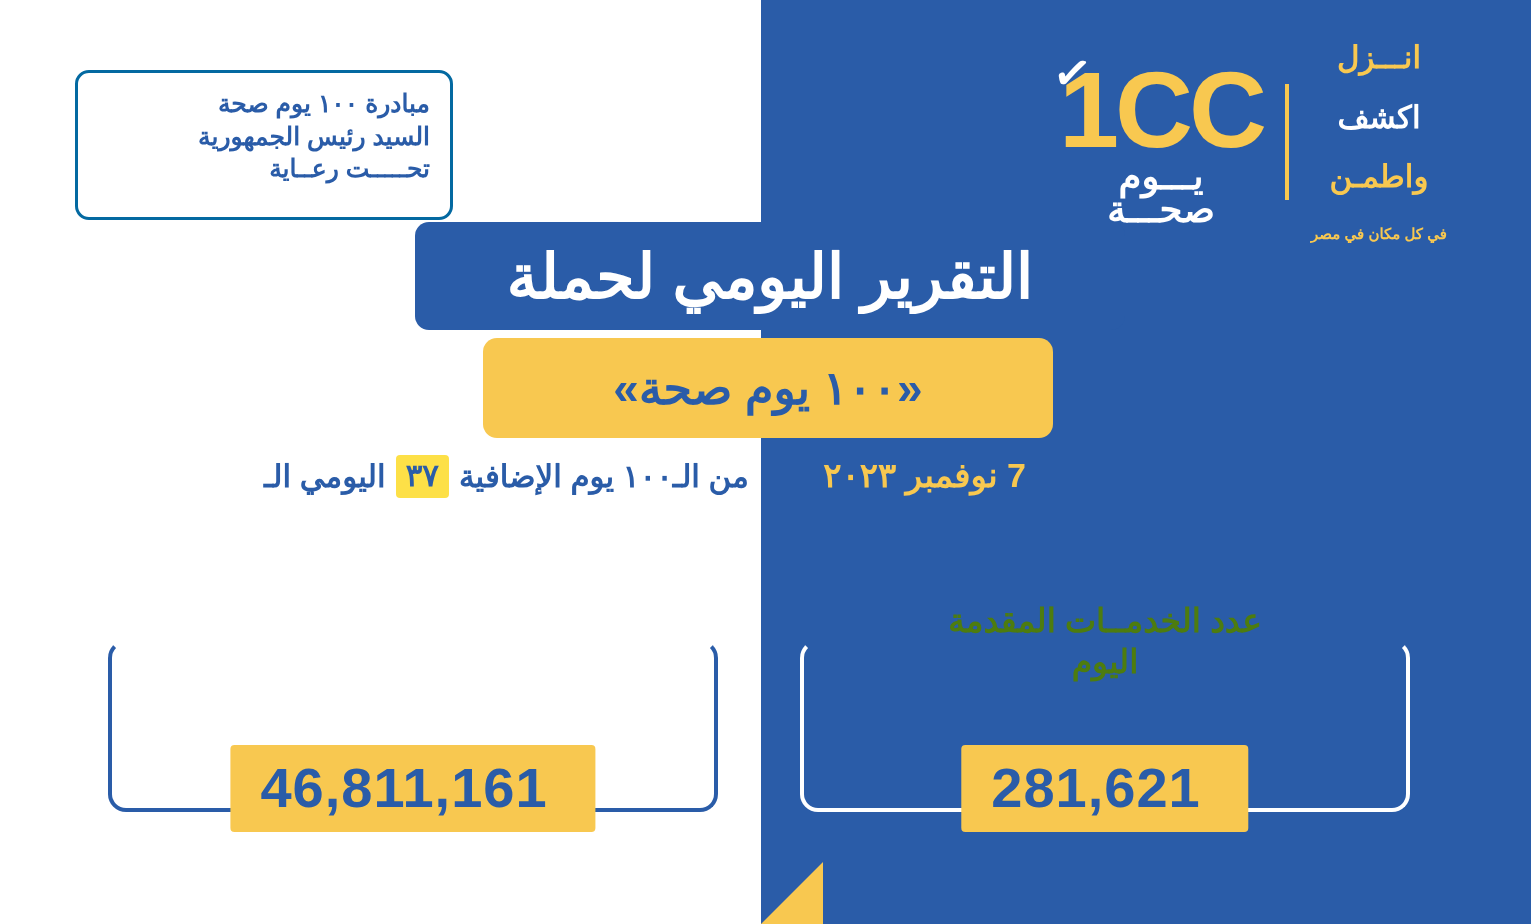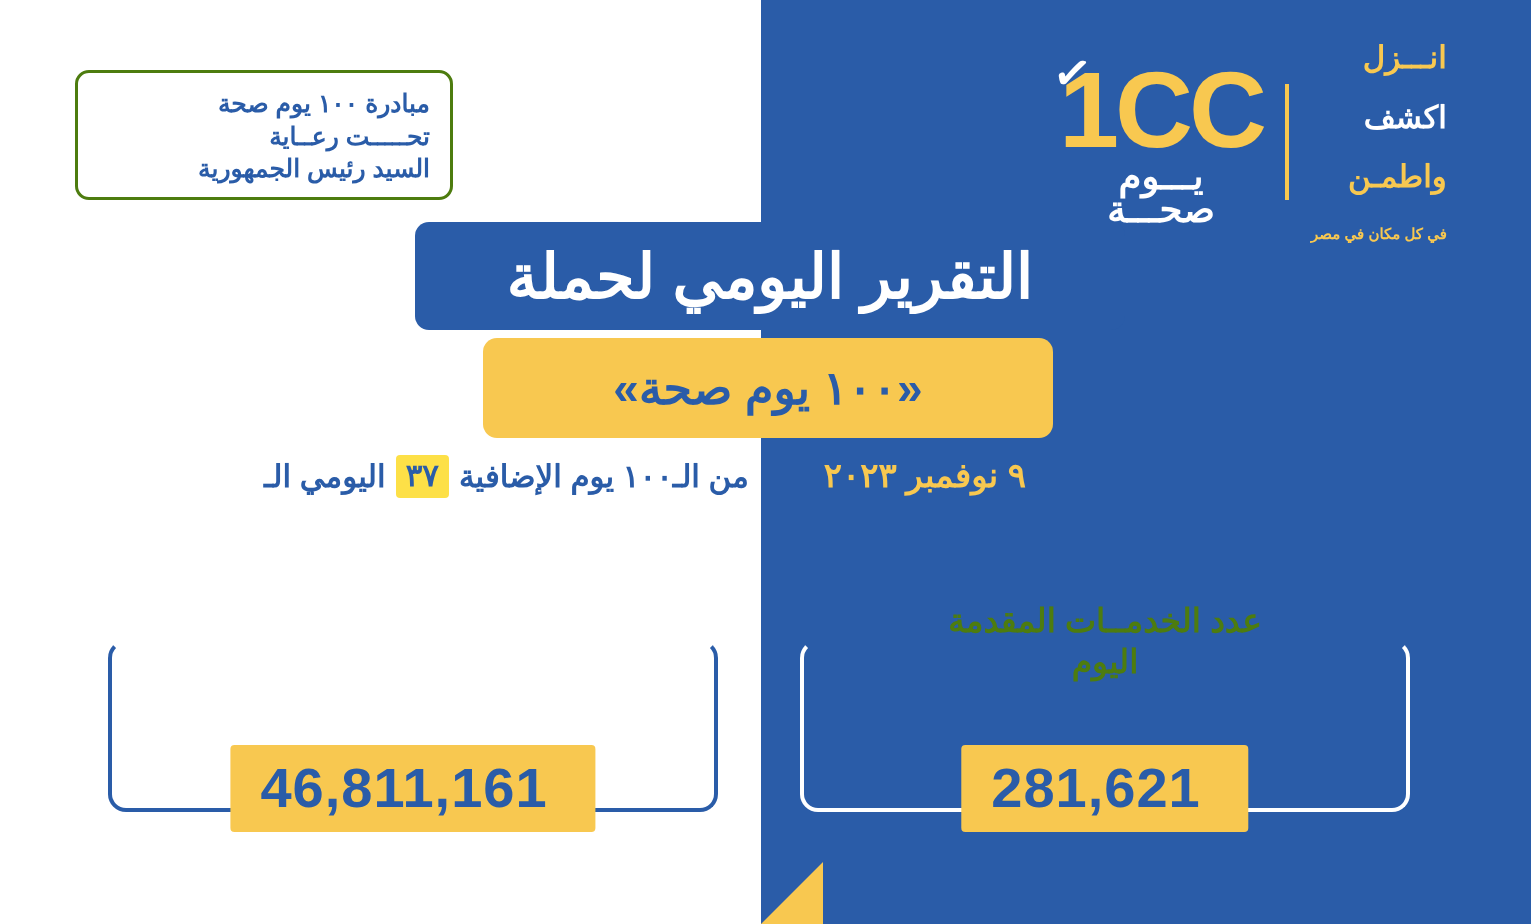--- a/index.html
+++ b/index.html
@@ -49,23 +49,23 @@
     background: #ffffff;
   }
 
   
   .initiative-box {
     position: absolute;
     top: 70px;
     left: 75px;
     width: 378px;
     box-sizing: border-box;
-    border: 3px solid #4d7c0f;
+    border: 3px solid #0369a1;
     border-radius: 14px;
-    padding: 14px 20px 12px 20px;
+    padding: 14px 20px 32px 20px;
     text-align: right;
     color: #2a5ca8;
     font-weight: bold;
     font-size: 25px;
     line-height: 1.30;
     letter-spacing: 0px;
   }
   .initiative-box div { white-space: nowrap; }
 
   
@@ -124,21 +124,21 @@
   }
   .logo-divider {
     width: 4px;
     height: 116px;
     background: #f8c850;
     margin: 0 8px;
   }
   .logo-words {
     display: flex;
     flex-direction: column;
-    align-items: flex-start;
+    align-items: center;
     color: #f8c850;
     font-weight: bold;
     line-height: 1.05;
     gap: 27px;
   }
   .logo-words .w {
     font-size: 31px;
     letter-spacing: 1px;
     white-space: nowrap;
   }
@@ -285,22 +285,22 @@
 
 <div class="poster">
 
   <div class="white-panel"></div>
   <div class="blue-panel">
     <div class="corner-notch"></div>
   </div>
 
   <div class="initiative-box">
     <div>مبادرة ١٠٠ يوم صحة</div>
+    <div>السيد رئيس الجمهورية</div>
     <div>تحـــــت رعــاية</div>
-    <div>السيد رئيس الجمهورية</div>
   </div>
 
   <div class="logo-wrap">
     <div class="logo-100">
       <div class="logo-100-col">
         <span class="num">1CC</span>
         <span class="logo-sub1">يـــوم</span>
         <span class="logo-sub2">صحـــة</span>
       </div>
       <span class="check-mark">✓</span>
@@ -310,21 +310,21 @@
       <span class="w">انـــزل</span>
       <span class="w w2">اكشف</span>
       <span class="w">واطمـن</span>
       <span class="logo-tagline">في كل مكان في مصر</span>
     </div>
   </div>
 
   <div class="title-pill">التقرير اليومي لحملة</div>
   <div class="subtitle-pill">«١٠٠ يوم صحة»</div>
 
-  <div class="date-line">٩ نوفمبر ٢٠٢٣</div>
+  <div class="date-line">7 نوفمبر ٢٠٢٣</div>
 
   <div class="day-line">
     <span>من الـ١٠٠ يوم الإضافية</span>
     <span class="day-number">٣٧</span>
     <span>اليومي الـ</span>
   </div>
 
   <div class="stat-card stat-left">
     <div class="label-mask"></div>
     <div class="stat-value">46,811,161</div>

